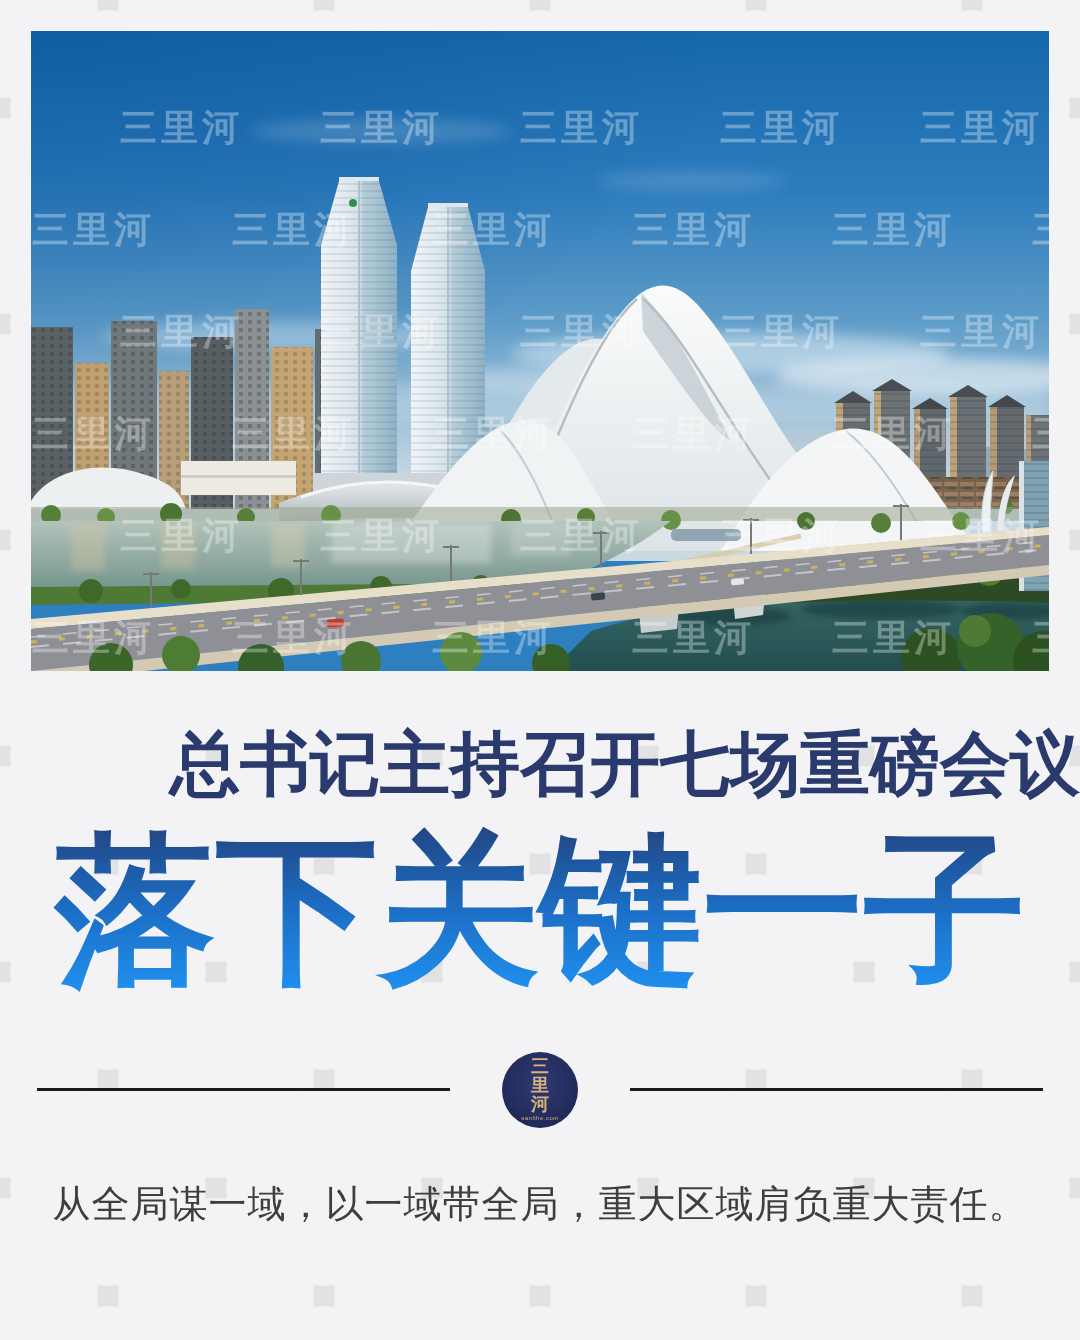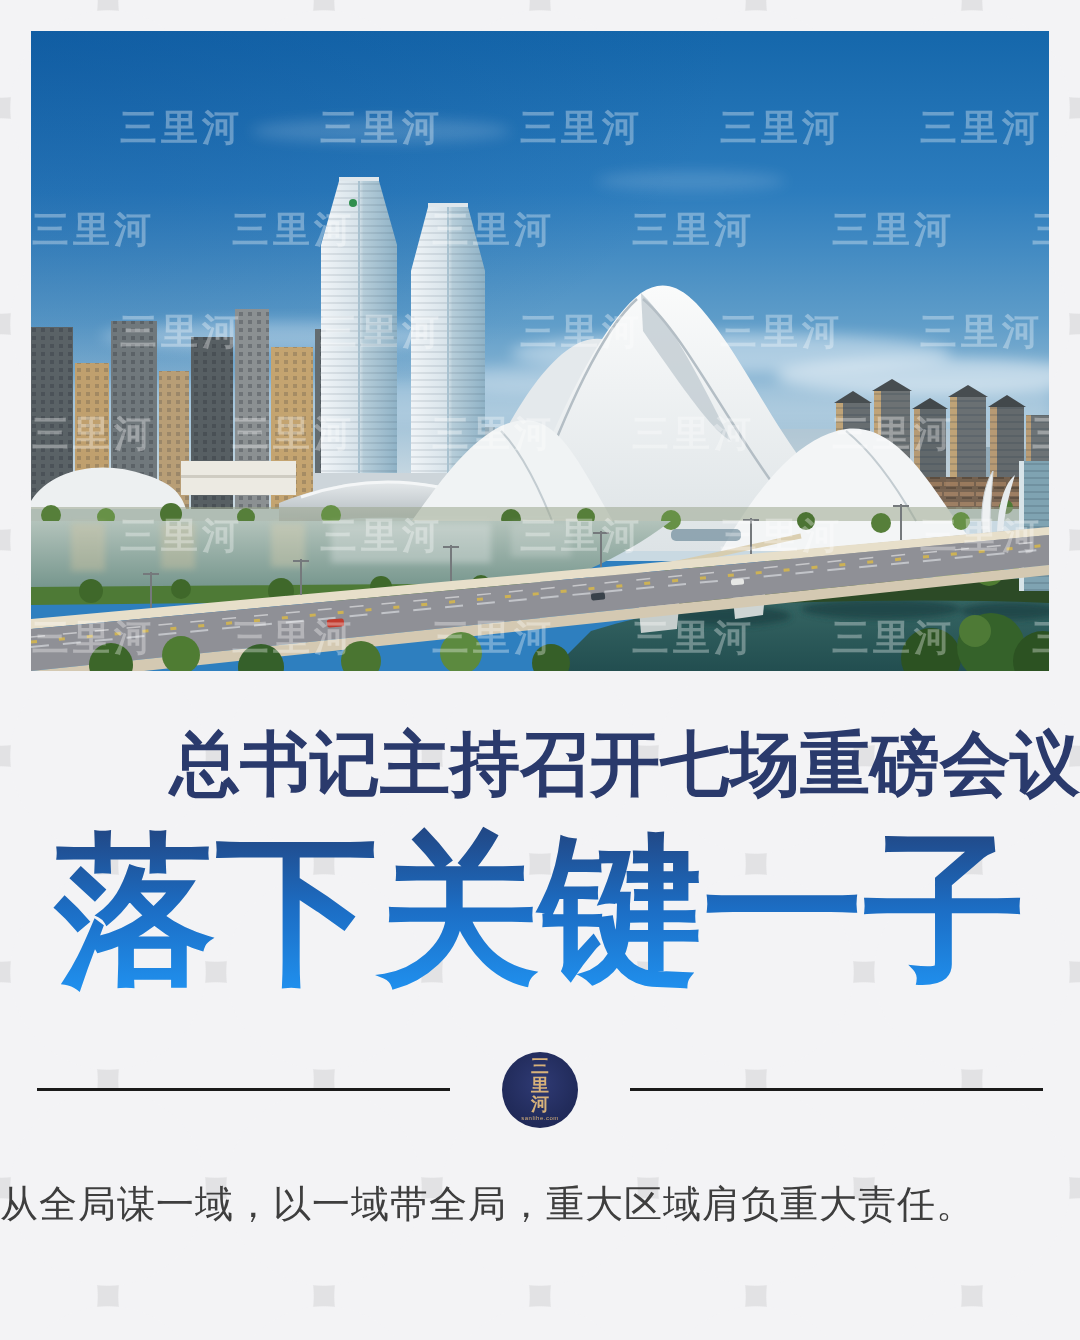--- a/index.html
+++ b/index.html
@@ -28,21 +28,21 @@
   .rule-right{left:630px;width:413px;}
   .logo{
     position:absolute;left:502px;top:1052px;width:76px;height:76px;border-radius:50%;
     background:radial-gradient(circle at 50% 42%, #2f3a74 0%, #222c5c 60%, #1b2450 100%);
     text-align:center;
   }
   .logo-chars{padding-top:5px;font-size:18px;line-height:19px;font-weight:700;color:#d8b27a;letter-spacing:0;}
   .logo-chars span{display:block;}
   .logo-sub{margin-top:1px;font-size:6px;line-height:7px;color:#d8b27a;letter-spacing:.5px;}
   .quote{
-    position:absolute;left:0;top:1180px;width:1080px;text-align:left;
+    position:absolute;left:0;top:1180px;width:1080px;text-align:center;
     font-size:38px;line-height:48px;color:#3e3e3e;font-weight:500;letter-spacing:1px;
   }
 </style>
 </head>
 <body>
 
 <div class="poster">
 
   <div class="photo">
     <svg width="1018" height="640" viewBox="0 0 1018 640">

